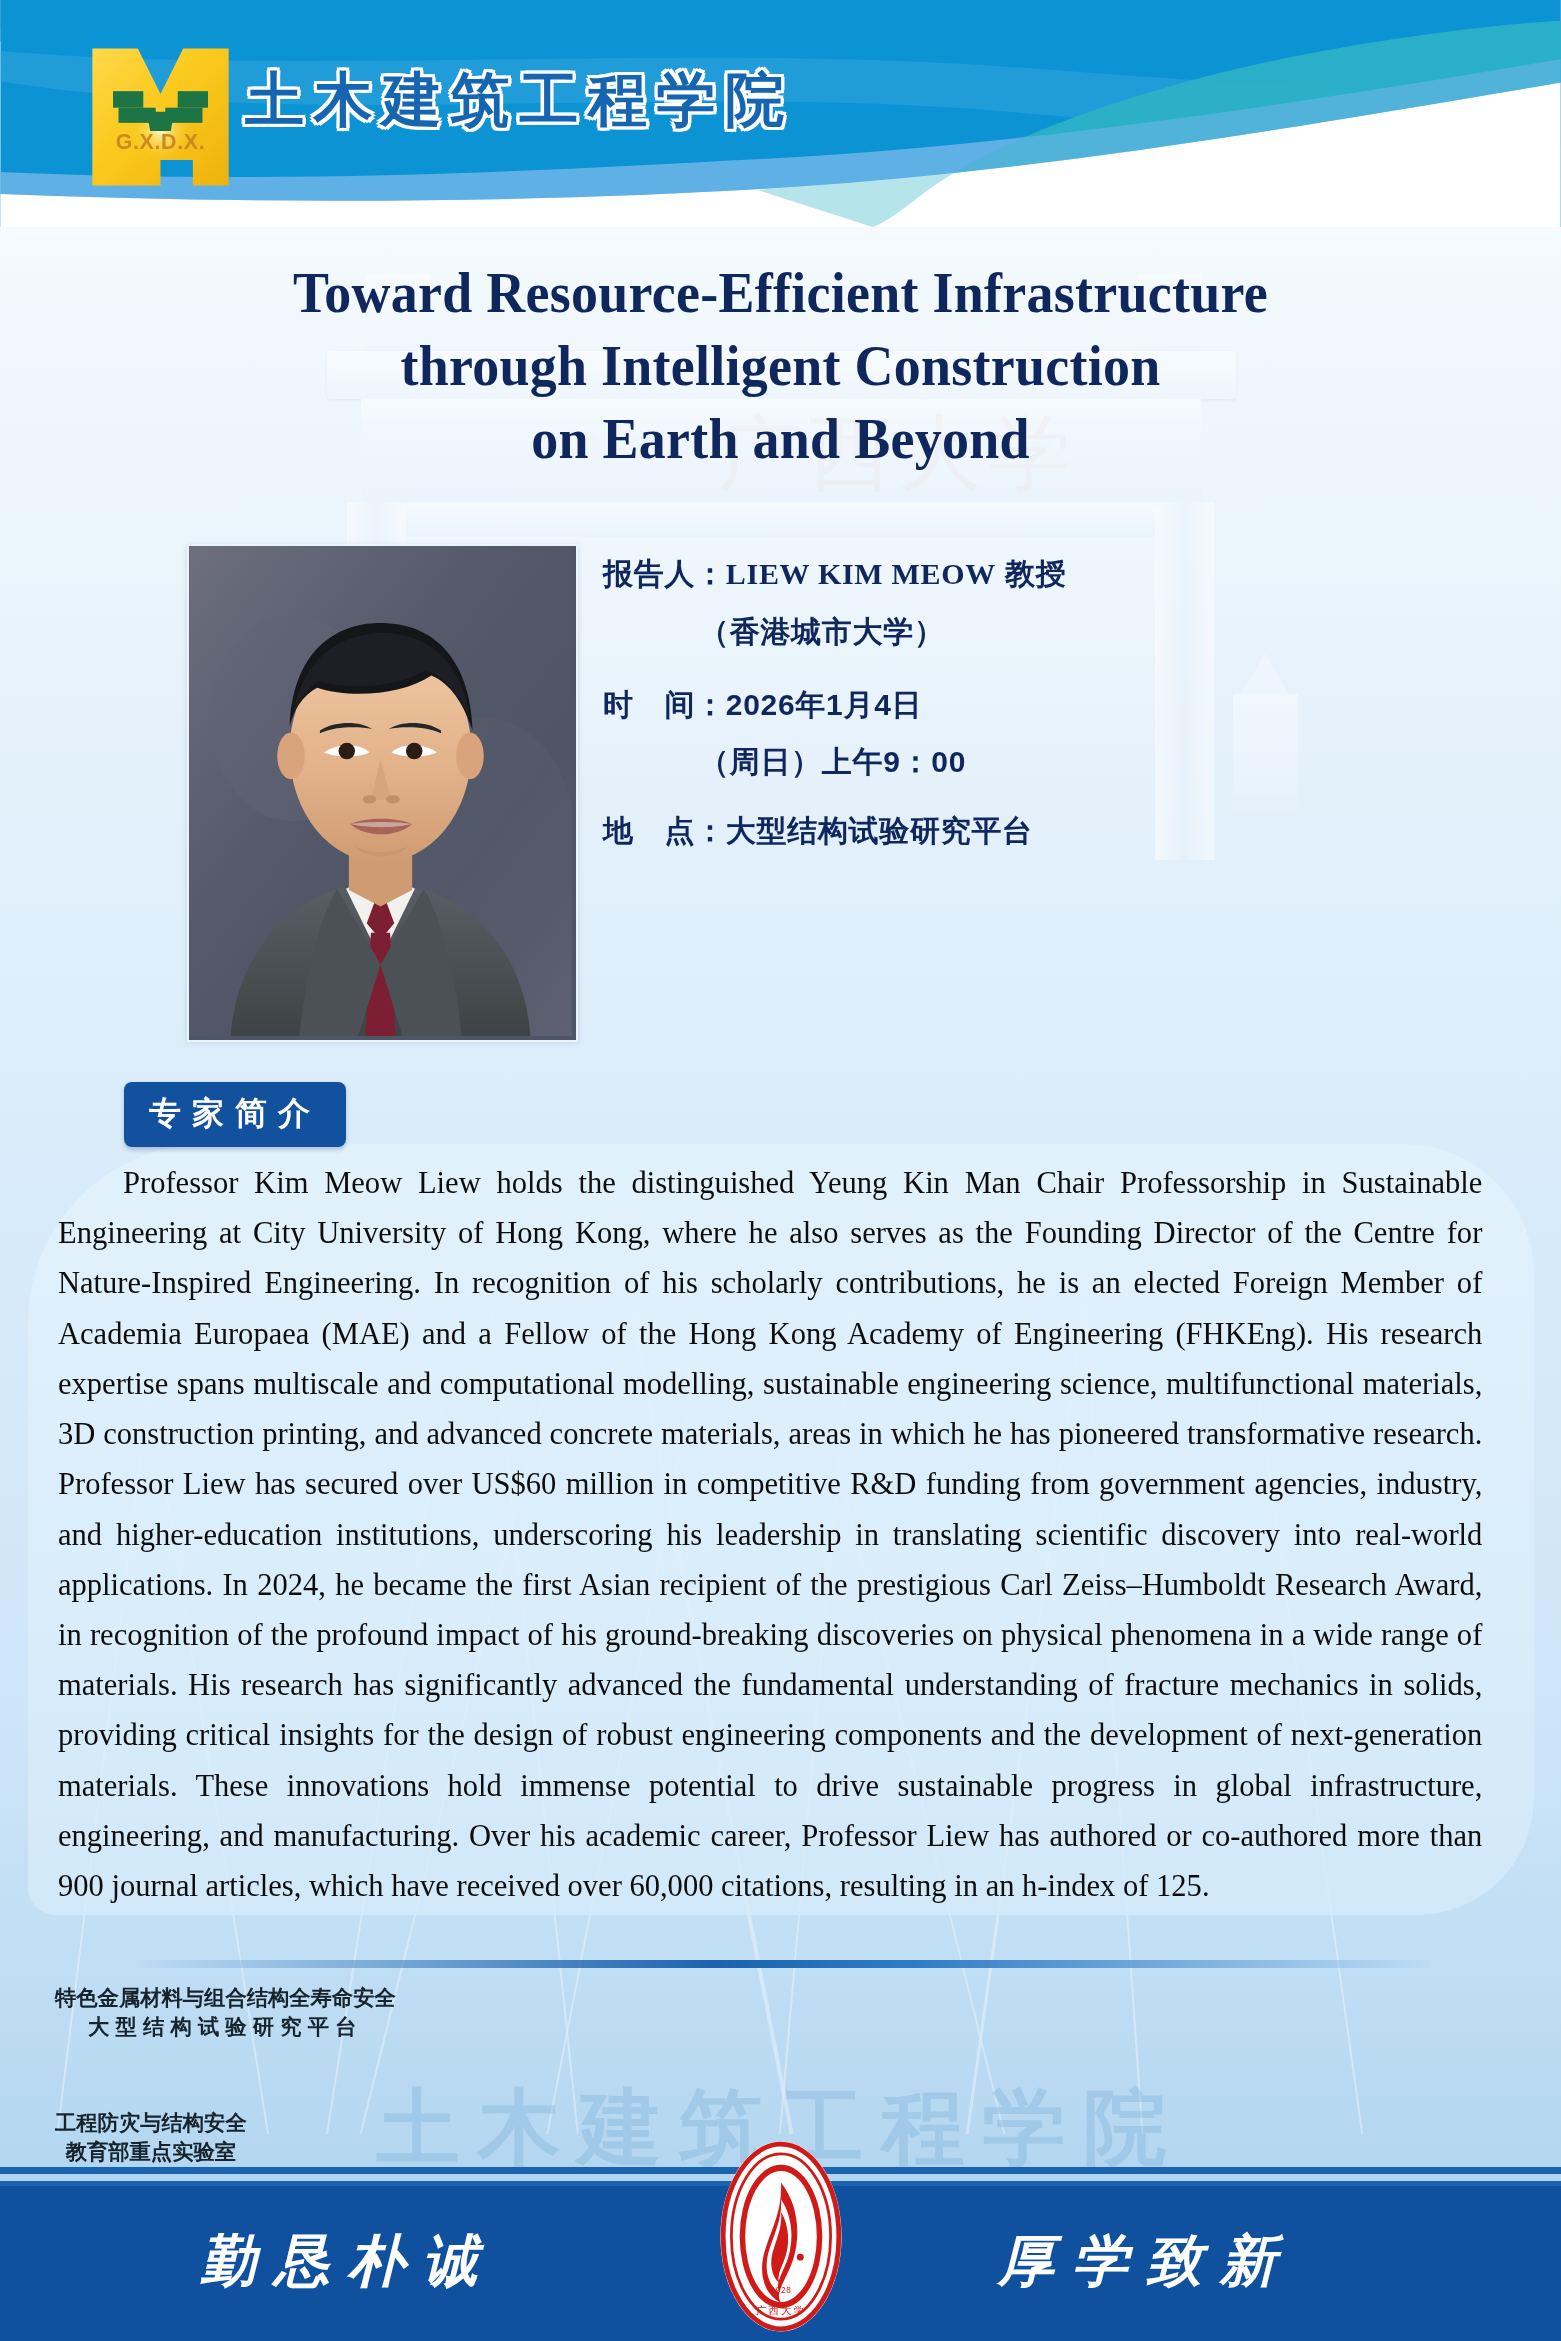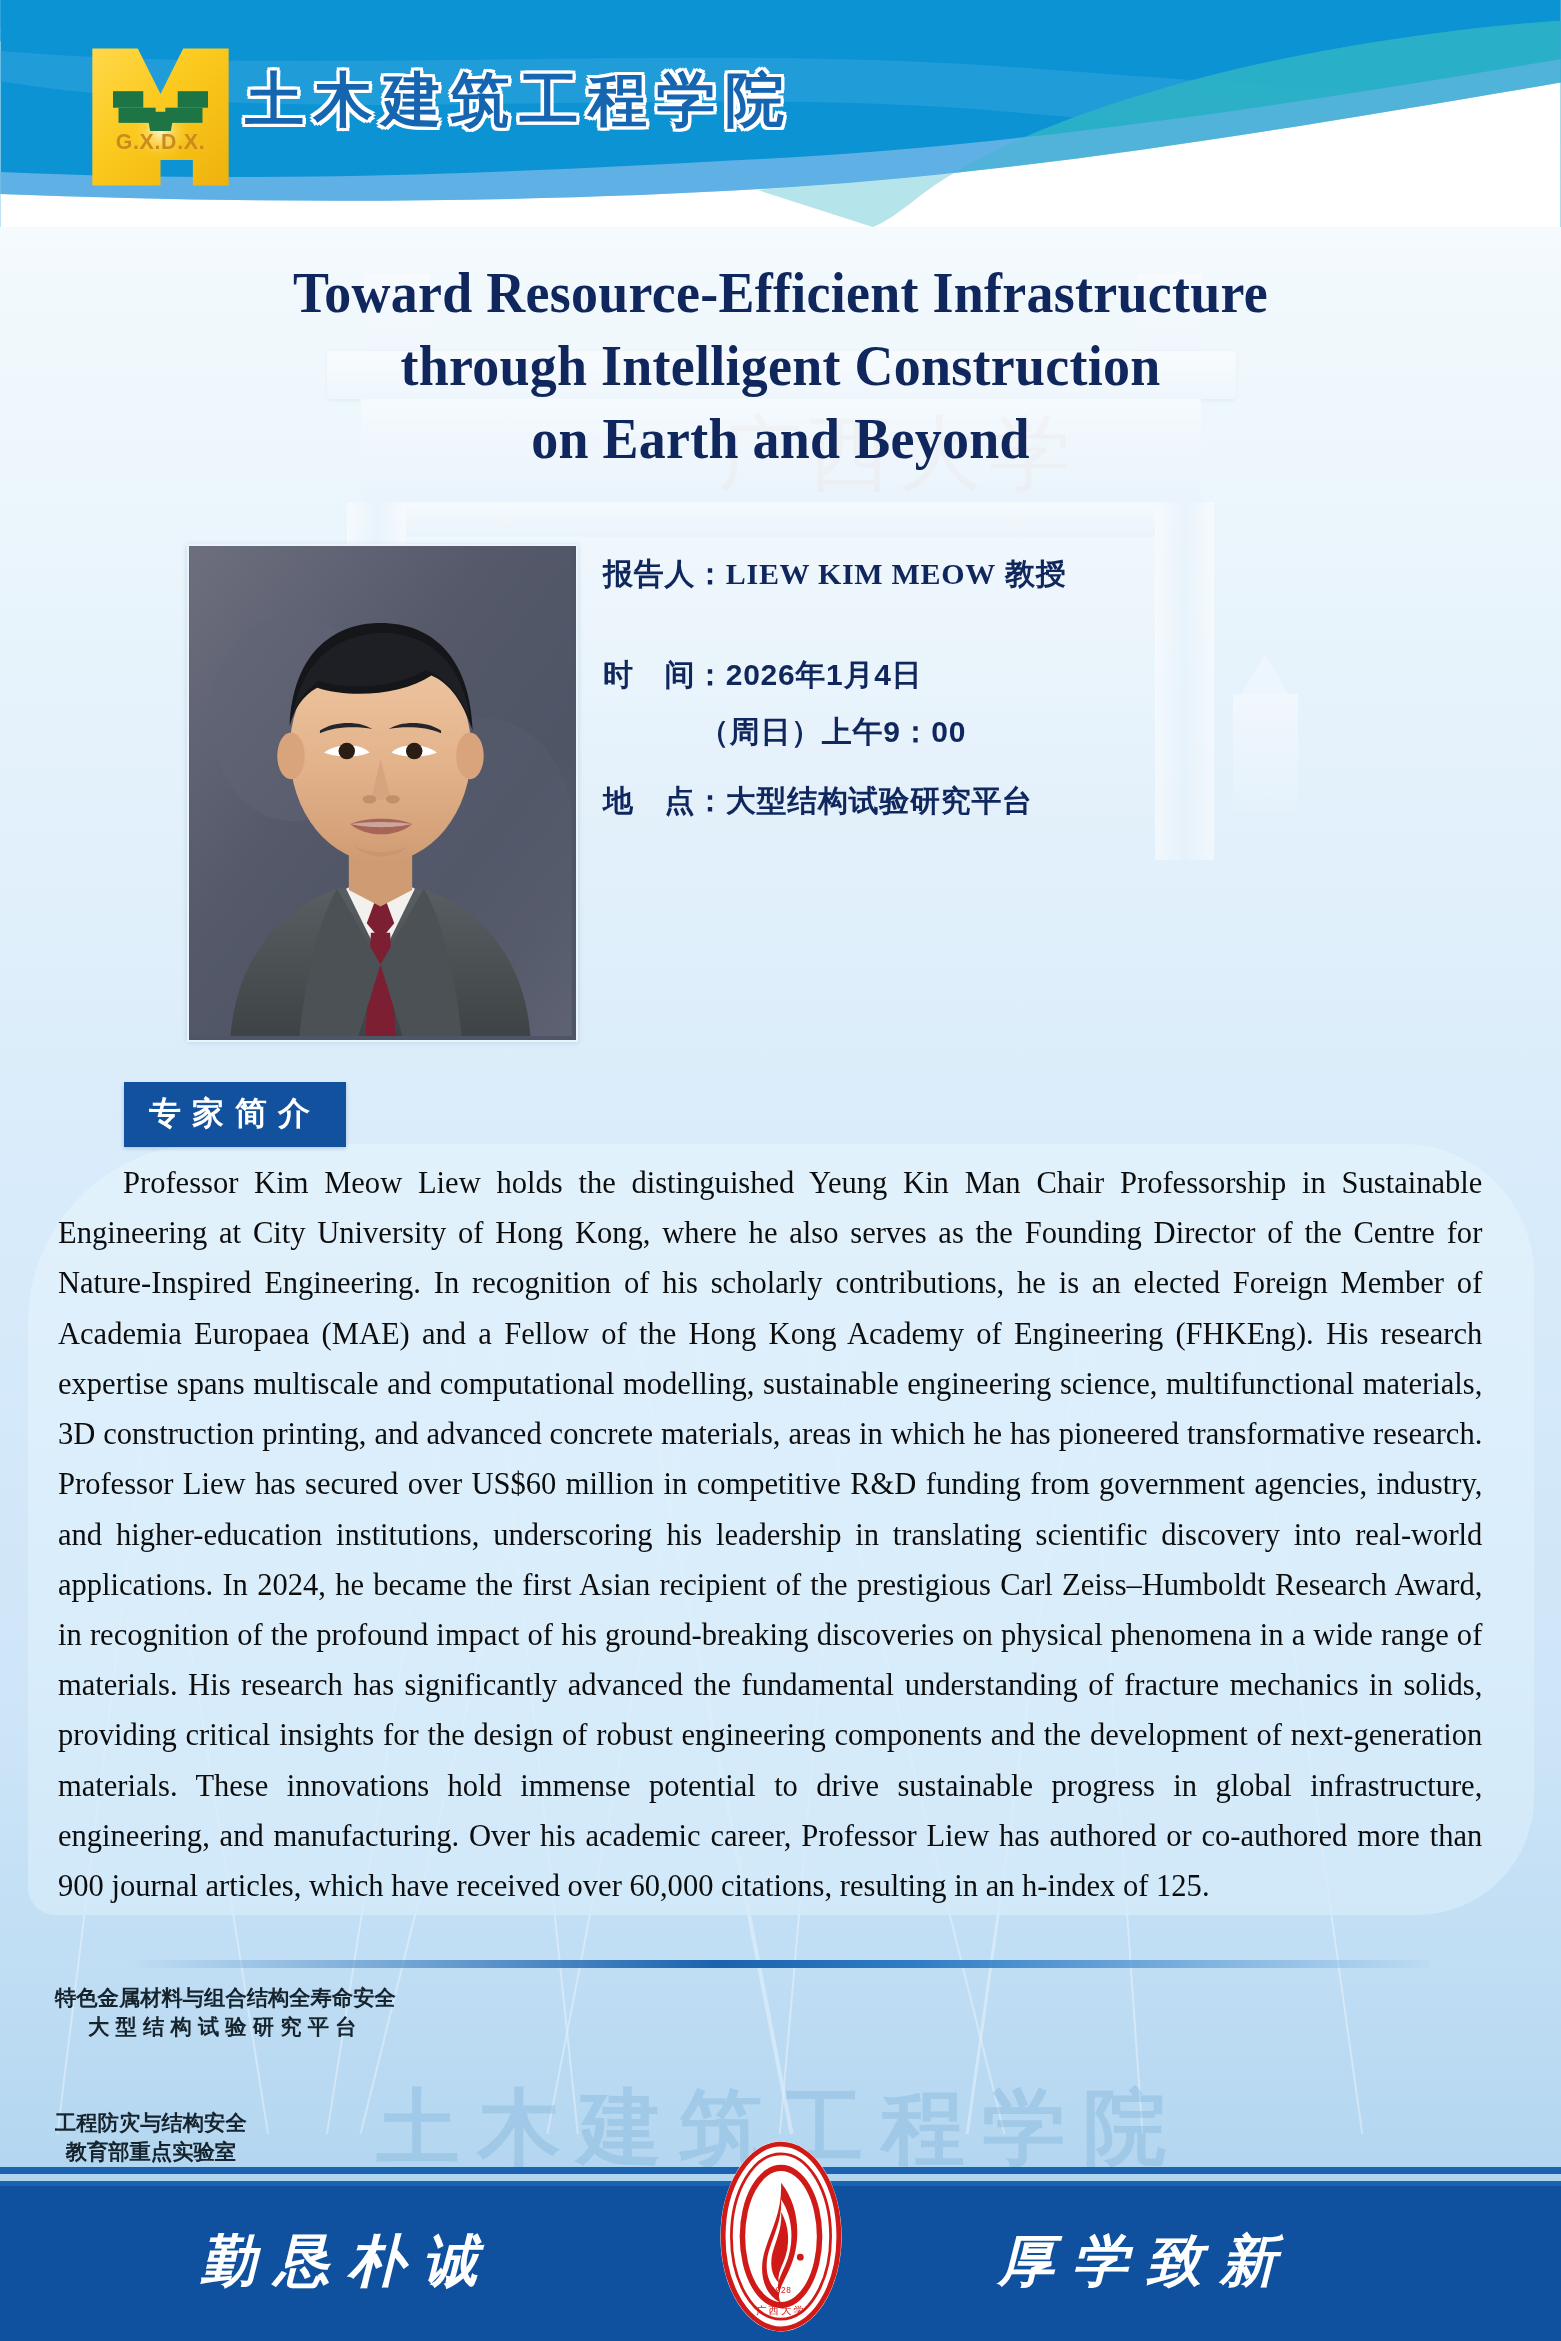--- a/index.html
+++ b/index.html
@@ -85,21 +85,21 @@
   .info .row.indent{padding-left:96px;}
   .info .gap-s{height:27.5px;} .info .gap-m{height:43px;} .info .gap-l{height:39px;}
   .info .name-en{font-family:"Liberation Serif",serif;font-weight:bold;letter-spacing:0.7px;}
 
   
   .bio-panel{position:absolute;left:27.5px;top:1144px;width:1506px;height:771px;
      background:linear-gradient(180deg,rgba(226,242,252,.92),rgba(213,235,250,.78));
      border-top-left-radius:179px;border-top-right-radius:131px;
      border-bottom-left-radius:27.5px;border-bottom-right-radius:117px;}
   .badge{position:absolute;left:124px;top:1082px;
-     background:#11519e;color:#fff;border-radius:0;padding:9.6px 25px 11px 25px;
+     background:#11519e;color:#fff;border-radius:8px;padding:9.6px 25px 11px 25px;
      font-family:"Liberation Sans",sans-serif;font-weight:bold;font-size:32px;letter-spacing:11px;
      box-shadow:0 2.1px 4.1px rgba(20,60,110,.25);}
   .bio{position:absolute;left:58px;top:1158px;width:1446px;
      font-family:"Liberation Serif",serif;font-size:31px;line-height:1.62;color:#0d0d0d;
      text-align:justify;text-justify:inter-word;text-indent:66px;
      transform:scaleX(.985);transform-origin:left top;}
 
   
   .divider{position:absolute;left:135px;top:1960px;width:1294px;height:7.6px;
      background:linear-gradient(90deg,rgba(186,219,243,.2),#1b63ad 45%,#2f7cc4 60%,rgba(176,212,240,.2));}
@@ -294,20 +294,21 @@
 
       <path d="M240,436 C262,448 296,448 318,436 C300,456 258,456 240,436 Z" fill="#c4916c" opacity=".6"></path>
     </svg>
   </div>
 
   <div class="info">
     <div class="row">
       <span>报告人：</span><span class="name-en">LIEW KIM MEOW</span><span>&nbsp;</span><span>教授</span>
     </div>
     <div class="gap-s"></div>
+    <div class="row indent">（香港城市大学）</div>
     <div class="gap-m"></div>
     <div class="row">
       <span>时　间：</span><span>2026年1月4日</span>
     </div>
     <div class="gap-s"></div>
     <div class="row indent">（周日）上午9：00</div>
     <div class="gap-l"></div>
     <div class="row">
       <span>地　点：</span><span>大型结构试验研究平台</span>
     </div>

